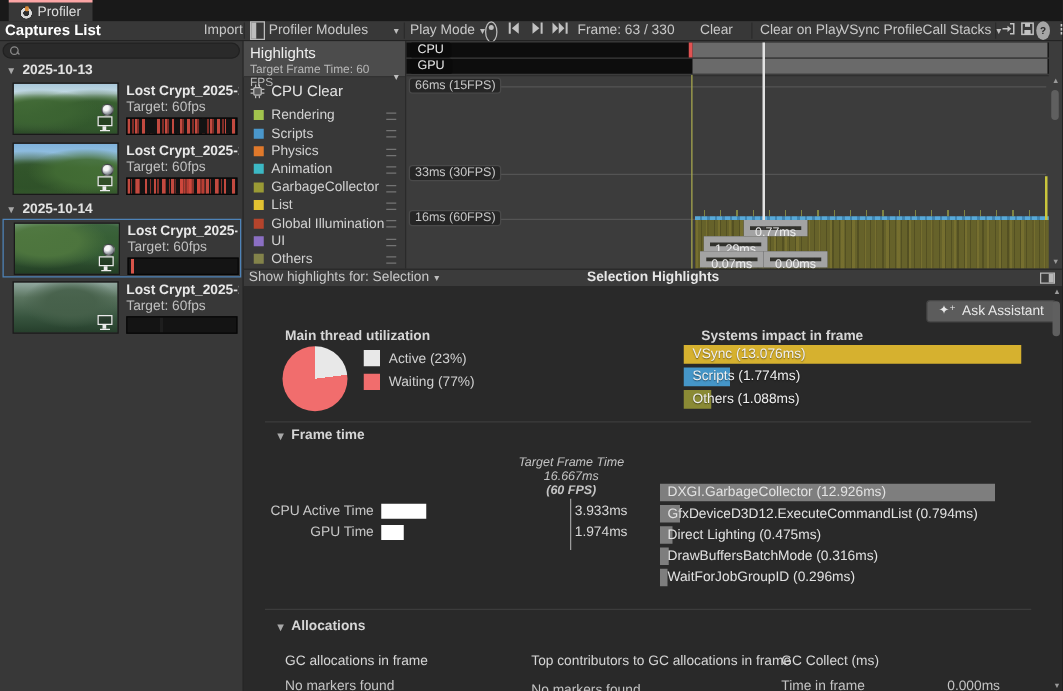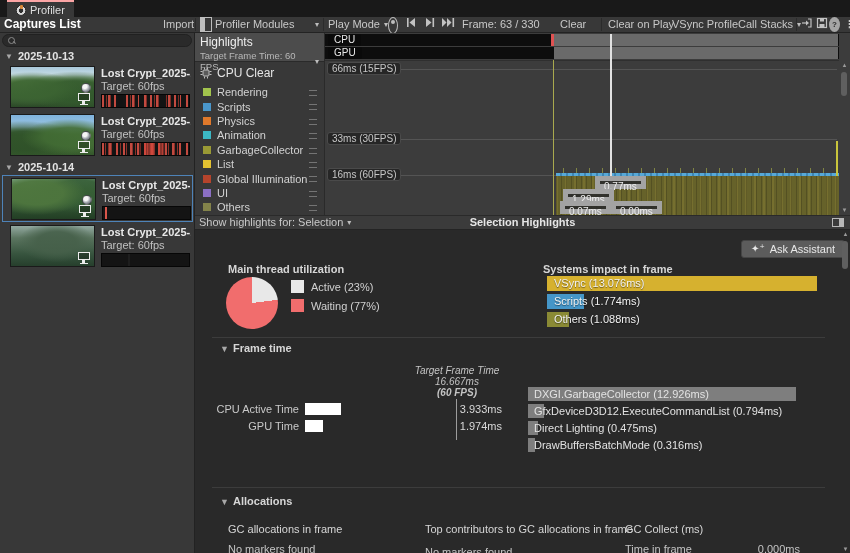--- a/index.html
+++ b/index.html
@@ -380,21 +380,21 @@
       <span>Ask Assistant</span>
     </div>
 
     <span class="sec-h" style="left:33px;top:33px">Main thread utilization</span>
     <div class="pie" style="background: conic-gradient(rgb(232, 232, 232) 0deg, rgb(232, 232, 232) 82.8deg, rgb(241, 109, 109) 82.8deg, rgb(241, 109, 109) 360deg);"></div>
     <span class="pl-sw" style="top: 50px; background: rgb(232, 232, 232);"></span>
     <span class="pl-lbl" style="top:51px">Active (23%)</span>
     <span class="pl-sw" style="top: 69px; background: rgb(241, 109, 109);"></span>
     <span class="pl-lbl" style="top:70px">Waiting (77%)</span>
 
-    <span class="sec-h" style="left:348px;top:33px">Systems impact in frame</span>
+    <span class="sec-h" style="left:366px;top:33px">Systems impact in frame</span>
     <div class="sys-bars">
         <div class="sys-row">
           <div class="sys-bar" style="width: 270px; background: rgb(214, 177, 47);"></div>
           <span class="sys-lbl">VSync (13.076ms)</span>
         </div>
         <div class="sys-row">
           <div class="sys-bar" style="width: 37px; background: rgb(69, 150, 200);"></div>
           <span class="sys-lbl">Scripts (1.774ms)</span>
         </div>
         <div class="sys-row">
@@ -439,20 +439,24 @@
           <span class="mk-bar" style="width: 16px;"></span>
           <span class="mk-lbl">GfxDeviceD3D12.ExecuteCommandList (0.794ms)</span>
         </div>
         <div class="mk-row">
           <span class="mk-bar" style="width: 10px;"></span>
           <span class="mk-lbl">Direct Lighting (0.475ms)</span>
         </div>
         <div class="mk-row">
           <span class="mk-bar" style="width: 7px;"></span>
           <span class="mk-lbl">DrawBuffersBatchMode (0.316ms)</span>
+        </div>
+        <div class="mk-row">
+          <span class="mk-bar" style="width: 6px;"></span>
+          <span class="mk-lbl">WaitForJobGroupID (0.296ms)</span>
         </div>
       </div>
 
     <div class="divider" style="top:257px"></div>
 
     <span class="fold" style="left:25px;top:267px">▼</span>
     <span class="sec-h" style="left:38px;top:265px">Allocations</span>
     <span class="col-h" style="left:33px;top:293px">GC allocations in frame</span>
     <span class="col-h" style="left:230px;top:293px">Top contributors to GC allocations in frame</span>
     <span class="col-h" style="left:430px;top:293px">GC Collect (ms)</span>

